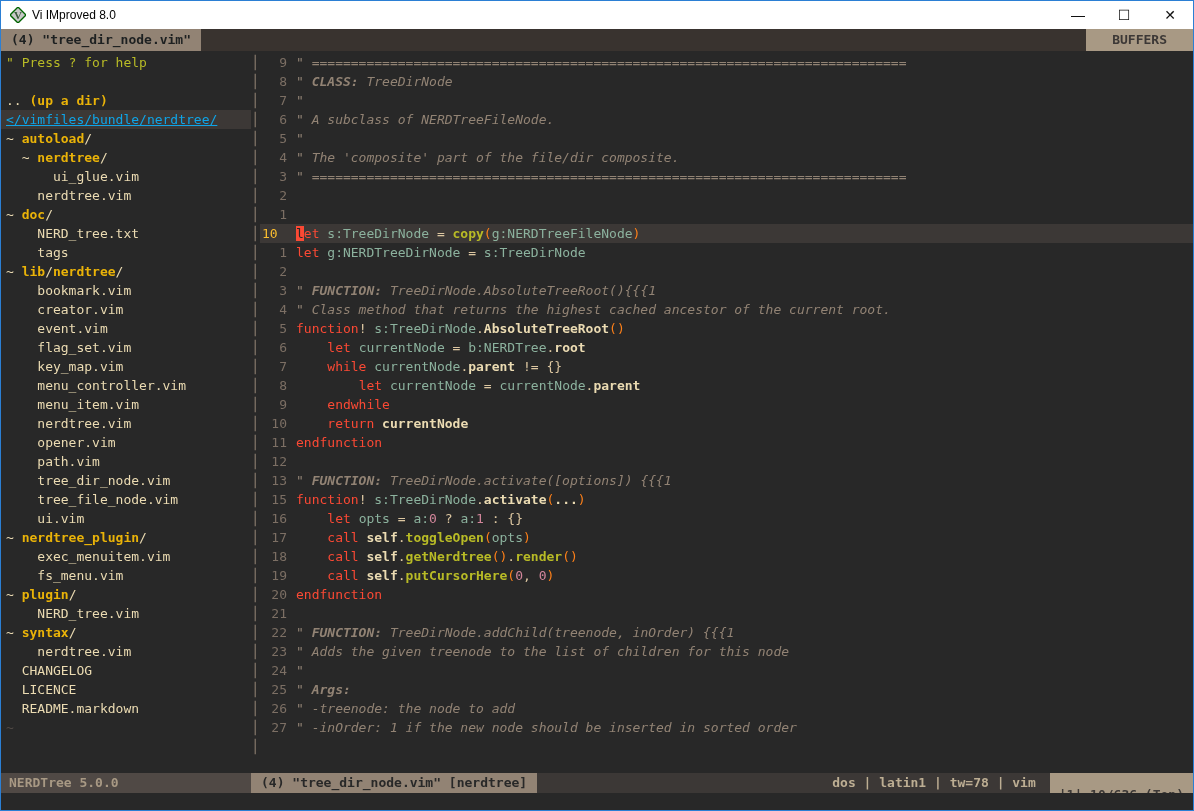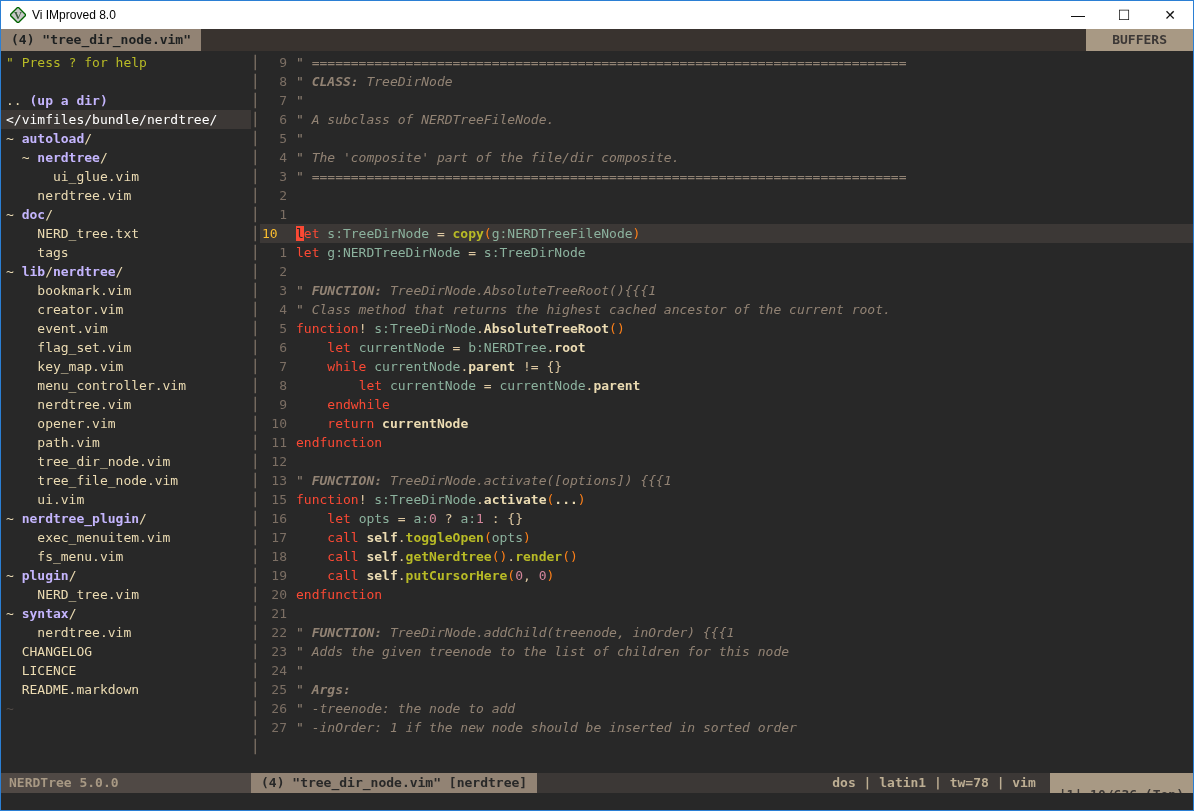--- a/index.html
+++ b/index.html
@@ -34,23 +34,23 @@
   .tabline-fill { flex:1 1 auto; }
   .buffers-chip { background:#a89984; color:#3c3836; padding:0 26px; }
   
   .content { flex:1 1 auto; display:flex; overflow:hidden; background:#282828; padding-top:2px; }
   .row { height:19px; line-height:19px; white-space:pre; overflow:hidden; }
   
   .nerdtree { width:250px; flex:0 0 250px; overflow:hidden; }
   .nerdtree .row { padding-left:5px; }
   .row-hl { background:#3c3836; }
   .s-help { color:#b8bb26; }
-  .s-dir  { color:#c4b5fd; font-weight:bold; }
+  .s-dir  { color:#eab308; font-weight:bold; }
   .s-file { color:#ebdbb2; }
-  .s-root { color:#ffffff; }
+  .s-root { color:#0ea5e9;text-decoration:underline; }
   .s-tilde{ color:#504945; }
   
   .vsep { width:9px; flex:0 0 9px; overflow:hidden; color:#928374; text-align:center; }
   
   .editor { flex:1 1 auto; overflow:hidden; }
   .editor .row { display:flex; }
   .num {
     width:27px; flex:0 0 27px; text-align:right; padding-right:0;
     color:#7c6f64; white-space:pre;
   }
@@ -118,20 +118,21 @@
         <div class="row"><span class="s-file">~ </span><span class="s-dir">doc</span><span class="s-file">/</span></div>
         <div class="row"><span class="s-file">    NERD_tree.txt</span></div>
         <div class="row"><span class="s-file">    tags</span></div>
         <div class="row"><span class="s-file">~ </span><span class="s-dir">lib</span><span class="s-file">/</span><span class="s-dir">nerdtree</span><span class="s-file">/</span></div>
         <div class="row"><span class="s-file">    bookmark.vim</span></div>
         <div class="row"><span class="s-file">    creator.vim</span></div>
         <div class="row"><span class="s-file">    event.vim</span></div>
         <div class="row"><span class="s-file">    flag_set.vim</span></div>
         <div class="row"><span class="s-file">    key_map.vim</span></div>
         <div class="row"><span class="s-file">    menu_controller.vim</span></div>
+        <div class="row"><span class="s-file">    menu_item.vim</span></div>
         <div class="row"><span class="s-file">    nerdtree.vim</span></div>
         <div class="row"><span class="s-file">    opener.vim</span></div>
         <div class="row"><span class="s-file">    path.vim</span></div>
         <div class="row"><span class="s-file">    tree_dir_node.vim</span></div>
         <div class="row"><span class="s-file">    tree_file_node.vim</span></div>
         <div class="row"><span class="s-file">    ui.vim</span></div>
         <div class="row"><span class="s-file">~ </span><span class="s-dir">nerdtree_plugin</span><span class="s-file">/</span></div>
         <div class="row"><span class="s-file">    exec_menuitem.vim</span></div>
         <div class="row"><span class="s-file">    fs_menu.vim</span></div>
         <div class="row"><span class="s-file">~ </span><span class="s-dir">plugin</span><span class="s-file">/</span></div>

